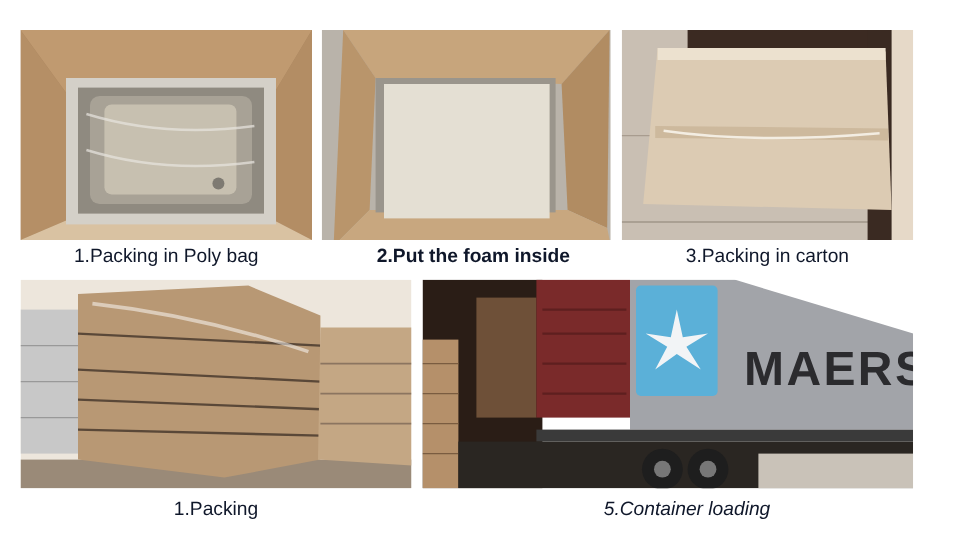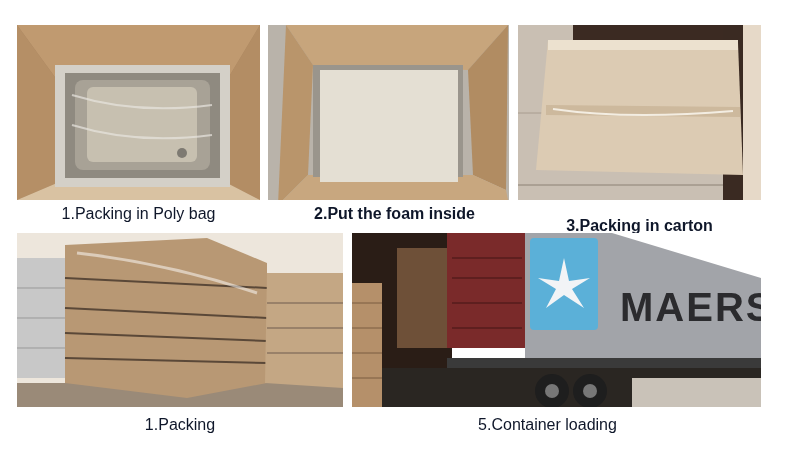--- a/index.html
+++ b/index.html
@@ -48,21 +48,21 @@
     <line x1="0" y1="160" x2="243" y2="160" stroke="#8c8175"></line>
     <rect x="55" y="0" width="180" height="15" fill="#3b2a22"></rect>
     <rect x="205" y="0" width="38" height="175" fill="#3a2a22"></rect>
     <rect x="225" y="0" width="18" height="175" fill="#e6d9c8"></rect>
     <polygon points="30,15 220,18 225,150 18,145" fill="#dccbb3"></polygon>
     <rect x="30" y="15" width="190" height="10" fill="#ece1cf"></rect>
     <polygon points="28,80 222,82 222,92 28,90" fill="#cdb99d"></polygon>
     <path d="M35,84 Q110,95 215,86" stroke="#f3ede2" stroke-width="2" fill="none"></path>
   </svg>
 </div>
-<div class="cap" style="left:518px;top:217px;width:243px;font-weight:bold;">3.Packing in carton</div>
+<div class="cap" style="left:518px;top:205px;width:243px;">3.Packing in carton</div>
 
 <div class="photo" style="left:17px;top:233px;width:326px;height:174px;">
   <svg width="326" height="174" viewBox="0 0 326 174">
     <rect width="326" height="174" fill="#ede6dc"></rect>
     <rect x="0" y="150" width="326" height="24" fill="#9a8a78"></rect>
     <rect x="0" y="25" width="48" height="120" fill="#c8c8c8"></rect>
     <line x1="0" y1="55" x2="48" y2="55" stroke="#999"></line>
     <line x1="0" y1="85" x2="48" y2="85" stroke="#999"></line>
     <line x1="0" y1="115" x2="48" y2="115" stroke="#999"></line>
     <polygon points="48,12 190,5 250,30 250,150 170,165 48,150" fill="#b89874"></polygon>
@@ -108,13 +108,13 @@
     <text x="268" y="88" font-family="Liberation Sans, sans-serif" font-weight="bold" font-size="40" fill="#2b2b2e" letter-spacing="2">MAERSK</text>
     <rect x="95" y="125" width="314" height="10" fill="#3a3a3a"></rect>
     <rect x="30" y="135" width="379" height="39" fill="#2a2622"></rect>
     <rect x="280" y="145" width="129" height="29" fill="#c9c2b8"></rect>
     <circle cx="200" cy="158" r="17" fill="#1e1e1e"></circle>
       <circle cx="200" cy="158" r="7" fill="#777"></circle>
     <circle cx="238" cy="158" r="17" fill="#1e1e1e"></circle>
       <circle cx="238" cy="158" r="7" fill="#777"></circle>
   </svg>
 </div>
-<div class="cap" style="left:343px;top:416px;width:409px;">5.Container loading</div>
+<div class="cap" style="left:368px;top:416px;width:409px;font-style:italic;">5.Container loading</div>
 
 </body></html>

